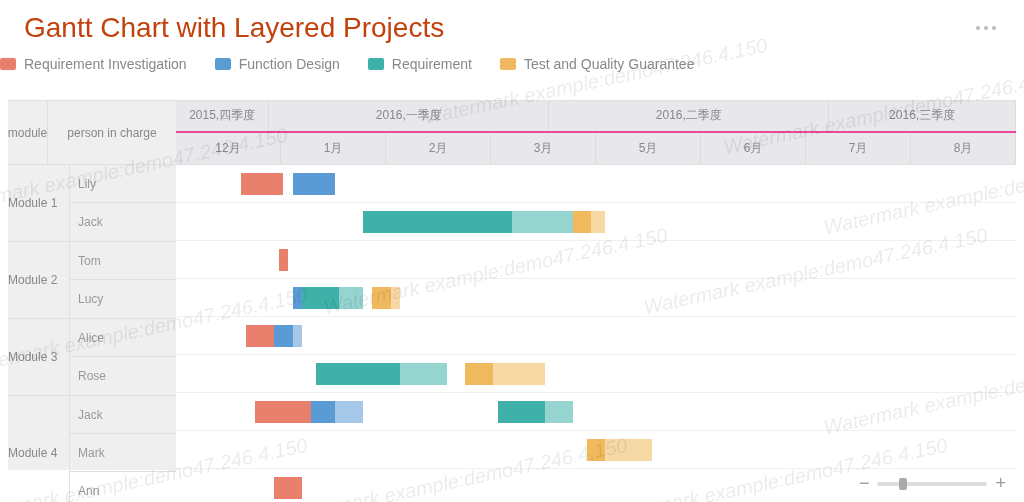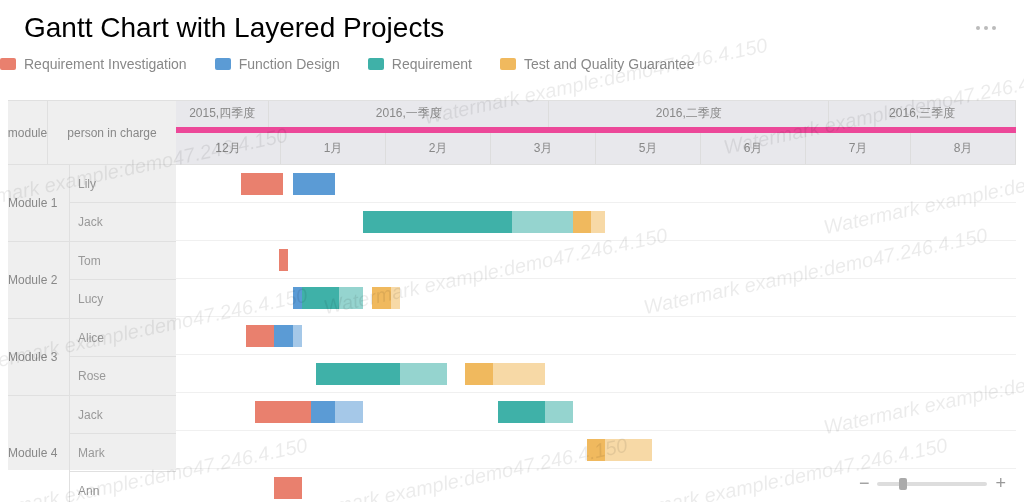--- a/index.html
+++ b/index.html
@@ -1,37 +1,37 @@
 <!DOCTYPE html>
 <html><head>
 <meta charset="utf-8">
 <style>
 * { margin:0; padding:0; box-sizing:border-box; font-family:-apple-system,"Helvetica Neue",Arial,sans-serif; }
 body { width:1024px; height:502px; background:#fff; position:relative; overflow:hidden; }
 .header { display:flex; justify-content:space-between; align-items:center; padding:12px 20px 4px 24px; }
-.title { font-size:28px; color:#000000; font-weight:400; }
+.title { font-size:28px; color:#c2410c; font-weight:400; }
 .more { display:flex; gap:4px; cursor:pointer; padding:8px; }
 .more span { width:4px; height:4px; border-radius:50%; background:#bbb; }
 .legend { display:flex; justify-content:flex-start; gap:28px; padding:8px 0 10px; font-size:14px; color:#888; }
 .legend-item { display:flex; align-items:center; gap:8px; cursor:pointer; }
 .swatch { width:16px; height:12px; border-radius:2px; }
 .chart-area { position:absolute; left:8px; right:8px; top:100px; bottom:32px; border-top:1px solid #e0e0e0; }
 .left-panel { position:absolute; left:0; top:0; bottom:0; width:168px; background:#efefef; }
 .left-head { height:64px; display:flex; border-bottom:1px solid #e0e0e0; }
 .lh-col { display:flex; align-items:center; justify-content:center; font-size:12px; color:#888; }
 .lh-col.a { width:40px; border-right:1px solid #e0e0e0; }
 .lh-col.b { flex:1; }
 .module-row { display:flex; border-bottom:1px solid #e0e0e0; }
 .mod-name { width:62px; display:flex; align-items:center; justify-content:flex-start; font-size:12px; color:#888; border-right:1px solid #e0e0e0; }
 .persons { flex:1; display:flex; flex-direction:column; }
 .person { height:38px; display:flex; align-items:center; padding-left:8px; font-size:12px; color:#999; border-bottom:1px solid #e0e0e0; }
 .person:last-child { border-bottom:none; }
 .timeline { position:absolute; left:168px; right:0; top:0; bottom:0; background:#fff; }
 .time-head { height:64px; background:#e8e8ec; display:flex; flex-direction:column; border-bottom:1px solid #e0e0e0; }
-.quarters { height:32px; display:flex; border-bottom:6px solid #ec4899; }
+.quarters { height:32px; display:flex; border-bottom:2px solid #ec4899; }
 .quarters div { border-right:1px solid #ddd; display:flex; align-items:center; justify-content:center; font-size:12px; color:#888; }
 .months { height:32px; display:flex; }
 .months div { flex:1; border-right:1px solid #ddd; display:flex; align-items:center; justify-content:center; font-size:12px; color:#888; }
 .lanes { position:absolute; left:0; right:0; top:64px; bottom:0; }
 .lane { height:38px; position:relative; border-bottom:1px solid #f0f0f0; }
 .bar { position:absolute; top:8px; height:22px; display:flex; border-radius:1px; }
 .seg { height:100%; }
 .zoom { position:absolute; right:18px; bottom:8px; display:flex; align-items:center; gap:8px; color:#999; }
 .zoom-track { width:110px; height:4px; background:#ddd; border-radius:2px; position:relative; }
 .zoom-thumb { position:absolute; left:22px; top:-4px; width:8px; height:12px; background:#aaa; border-radius:2px; }

